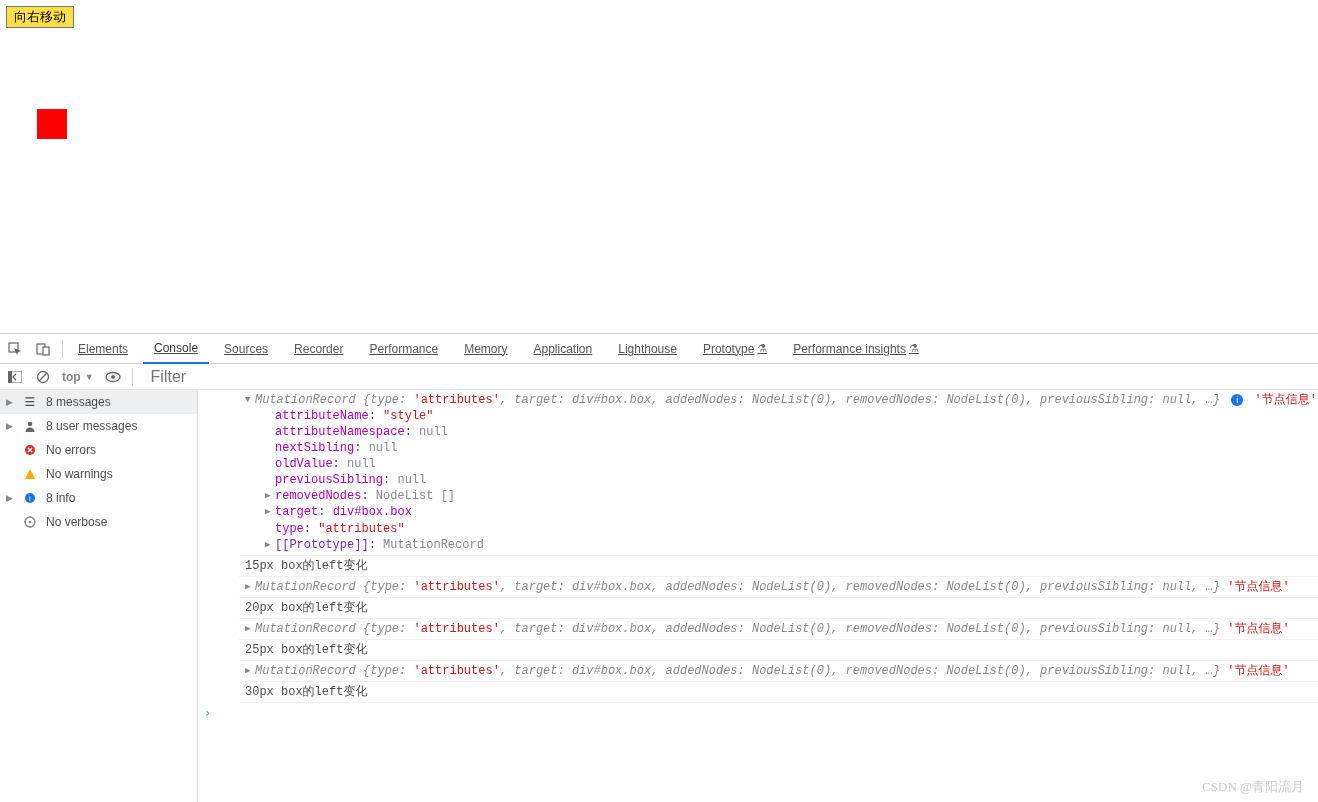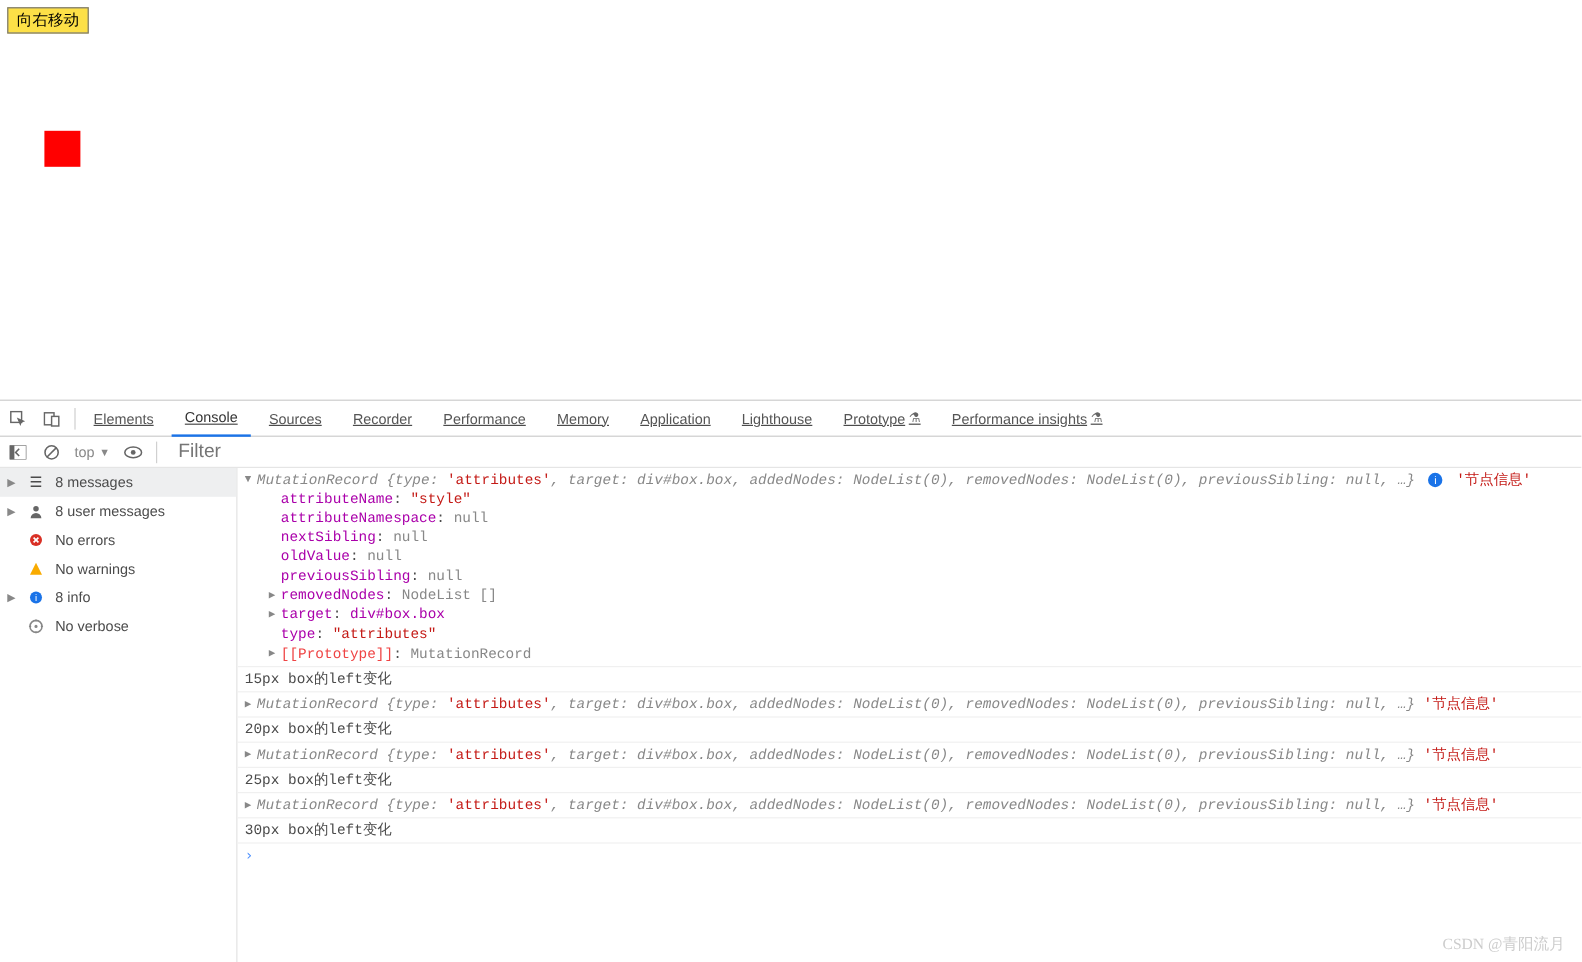--- a/index.html
+++ b/index.html
@@ -15,40 +15,40 @@
 .devtools { position: absolute; top: 333px; left: 0; right: 0; bottom: 0; border-top: 1px solid #ccc; background: #fff; font-family: "Segoe UI", Arial, sans-serif; font-size: 12px; color: #4b4b4b; }
 .dt-tabs { height: 30px; border-bottom: 1px solid #ccc; display: flex; align-items: center; padding: 0 6px; gap: 4px; text-decoration: underline; }
 .dt-tabs .tool-icon { width: 18px; height: 18px; display: inline-flex; align-items: center; justify-content: center; color: #666; margin-right: 6px; }
 .dt-tabs .tab { padding: 0 11px; height: 30px; display: inline-flex; align-items: center; color: #555; cursor: default; }
 .dt-tabs .tab.active { color: #333; border-bottom: 2px solid #1a73e8; margin-bottom: -1px; }
 .flask { font-size: 11px; color: #666; margin-left: 3px; }
 
 
 .console-toolbar { height: 26px; border-bottom: 1px solid #e5e5e5; display: flex; align-items: center; padding: 0 6px; gap: 10px; color: #555; }
 .console-toolbar .ic { width: 18px; height: 18px; display: inline-flex; align-items: center; justify-content: center; color: #666; }
-.context-sel { display: inline-flex; align-items: center; gap: 4px; color: #888; cursor: default; }
+.context-sel { display: inline-flex; align-items: center; gap: 4px; color: #888; cursor: default; font-weight: bold; }
 .filter-input { border: none; outline: none; font-size: 16px; color: #bbb; flex: 1; padding-left: 8px; }
 .vline { width: 1px; height: 18px; background: #d0d0d0; }
 
 
 .console-body { display: flex; position: absolute; top: 56px; bottom: 0; left: 0; right: 0; }
 .sidebar { width: 198px; border-right: 1px solid #ddd; background: #fff; }
 .sidebar .row { height: 24px; display: flex; align-items: center; gap: 8px; padding: 0 6px 0 6px; cursor: default; }
 .sidebar .row.selected { background: #eeeff0; }
 .sidebar .row .caret { width: 8px; color: #888; font-size: 9px; }
 .sidebar .row .sicon { width: 16px; display:inline-flex; justify-content:center; }
 .sidebar .indent .caret { visibility: hidden; }
 
 
 .output { flex: 1; overflow: auto; font-family: Consolas, "Courier New", monospace; font-size: 12px; background: #fff; line-height: 16px; }
-.log-row { border-bottom: 1px solid #f0f0f0; padding: 2px 4px 2px 6px; white-space: nowrap; }
+.log-row { border-bottom: 1px solid #f0f0f0; padding: 2px 4px 2px 6px; white-space: nowrap; margin-left: 41px; }
 .log-row .caret { display:inline-block; width:10px; color:#888; font-size:9px; vertical-align: middle; }
 .obj-prop { padding-left: 20px; }
 .obj-prop .pkey { color: #aa00aa; }
-.obj-prop .pkey-muted { color: #ef4444; font-style: normal; }
+.obj-prop .pkey-muted { color: #6d28d9; font-style: normal; }
 .str { color: #c41a16; }
 .num-null { color: #888; }
 .kw { color: #888; }
 .ital { color: #888; font-style: italic; }
 .tgt { color: #888; font-style: italic; }
 .info-badge { display: inline-block; width: 12px; height: 12px; border-radius: 50%; background: #1a73e8; color: #fff; font-size: 9px; line-height: 12px; text-align: center; vertical-align: middle; margin: 0 4px; font-family: Arial; font-style: normal;}
 .label-red { color: #c41a16; }
 .prompt { color: #4d90fe; padding: 2px 6px; font-family: Consolas, monospace; }
 .watermark { position: absolute; right: 14px; bottom: 6px; color: #ccc; font-size: 13px; font-family: "Microsoft YaHei"; }
 svg { display:block; }

